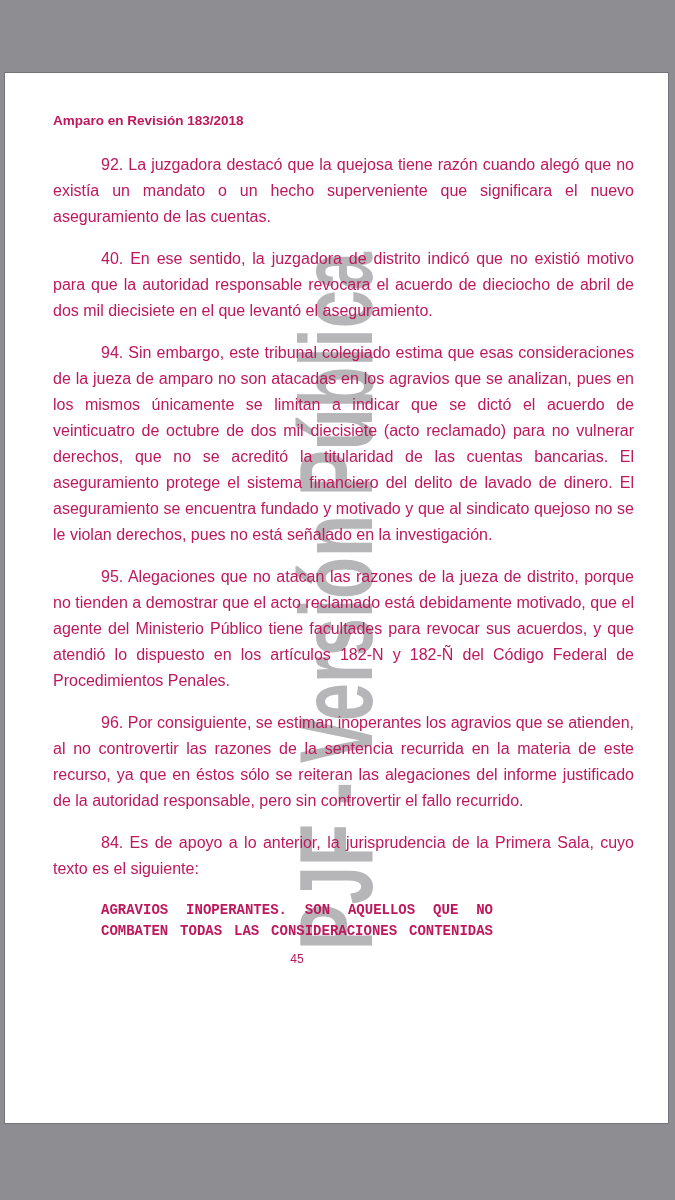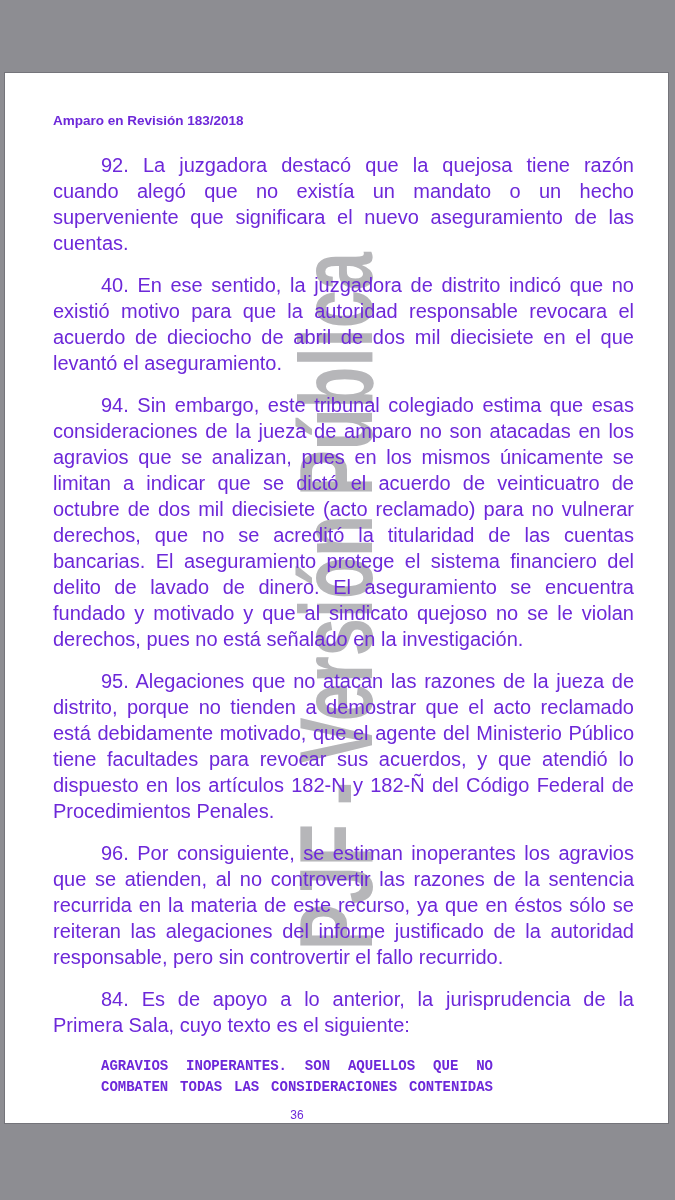--- a/index.html
+++ b/index.html
@@ -48,29 +48,29 @@
     top: 50%;
     transform: translate(-50%, -50%) scaleX(0.66);
     white-space: nowrap;
     font-size: 104px;
     line-height: 120px;
   }
   .content {
     position: relative;
     z-index: 1;
     padding: 40px 34px 0 48px;
-    color: #6d28d9;
+    color: #be185d;
   }
   .doc-header {
     font-weight: bold;
     font-size: 13.5px;
     margin: 0 0 24px 0;
   }
   p.body-para {
-    font-size: 20px;
+    font-size: 16px;
     line-height: 26px;
     text-align: justify;
     text-indent: 48px;
     margin: 0 0 16px 0;
     hyphens: none;
   }
   .quote {
     font-weight: bold;
     font-size: 14px;
     line-height: 21px;
@@ -107,17 +107,17 @@
       <p class="body-para">94. Sin embargo, este tribunal colegiado estima que esas consideraciones de la jueza de amparo no son atacadas en los agravios que se analizan, pues en los mismos únicamente se limitan a indicar que se dictó el acuerdo de veinticuatro de octubre de dos mil diecisiete (acto reclamado) para no vulnerar derechos, que no se acreditó la titularidad de las cuentas bancarias. El aseguramiento protege el sistema financiero del delito de lavado de dinero. El aseguramiento se encuentra fundado y motivado y que al sindicato quejoso no se le violan derechos, pues no está señalado en la investigación.</p>
 
       <p class="body-para">95. Alegaciones que no atacan las razones de la jueza de distrito, porque no tienden a demostrar que el acto reclamado está debidamente motivado, que el agente del Ministerio Público tiene facultades para revocar sus acuerdos, y que atendió lo dispuesto en los artículos 182-N y 182-Ñ del Código Federal de Procedimientos Penales.</p>
 
       <p class="body-para">96. Por consiguiente, se estiman inoperantes los agravios que se atienden, al no controvertir las razones de la sentencia recurrida en la materia de este recurso, ya que en éstos sólo se reiteran las alegaciones del informe justificado de la autoridad responsable, pero sin controvertir el fallo recurrido.</p>
 
       <p class="body-para">84. Es de apoyo a lo anterior, la jurisprudencia de la Primera Sala, cuyo texto es el siguiente:</p>
 
       <div class="quote">AGRAVIOS INOPERANTES. SON AQUELLOS QUE NO COMBATEN TODAS LAS CONSIDERACIONES CONTENIDAS</div>
 
-      <div class="page-number">36</div>
+      <div class="page-number">45</div>
     </div>
 
   </div>
 </div>
 
 </body></html>

